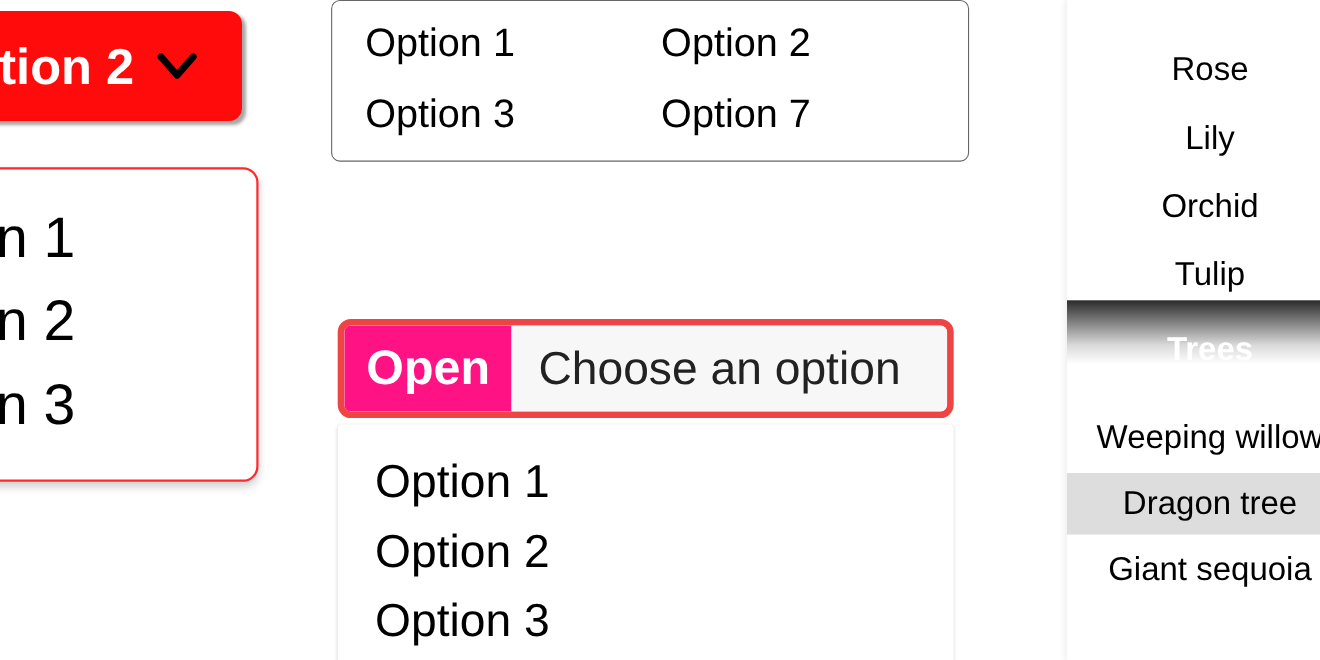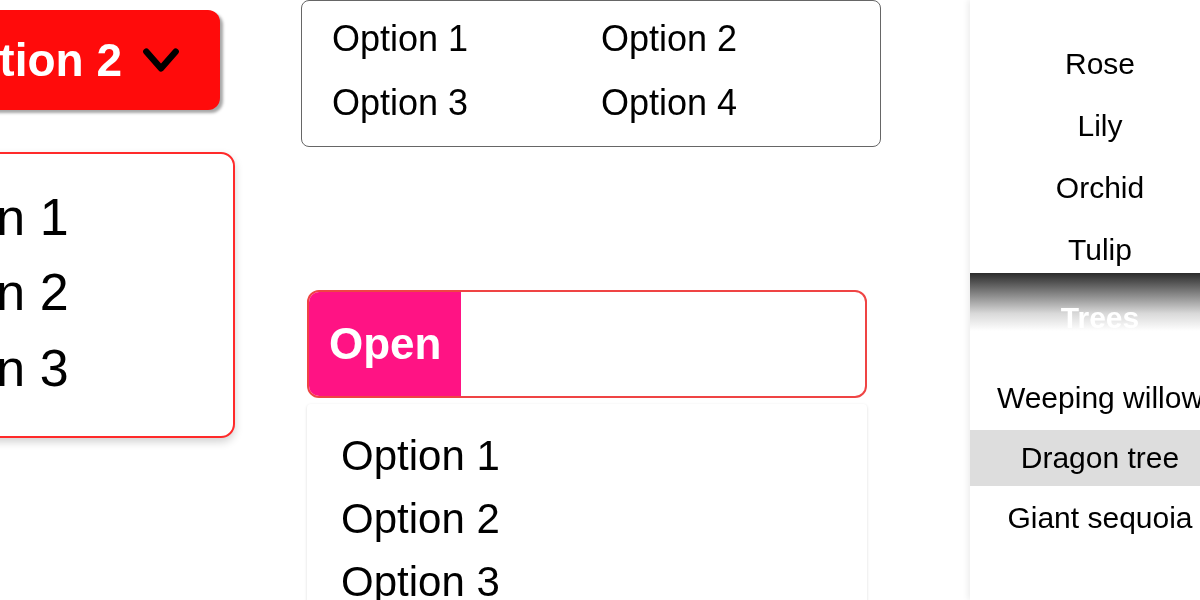--- a/index.html
+++ b/index.html
@@ -13,21 +13,21 @@
   .red-dd-btn svg{width:42px;height:42px;stroke:#000;stroke-width:6;fill:none;stroke-linecap:round;stroke-linejoin:round;}
   .red-list{margin-top:42px;width:375px;border:2px solid #ff2a2a;border-radius:14px;background:#fff;padding:26px 10px 30px 10px;box-shadow:0 4px 8px rgba(0,0,0,.18);}
   .red-list .item{font-size:52px;line-height:1.45;white-space:nowrap;overflow:hidden;cursor:pointer;}
 
   
   .grid-box{position:absolute;left:301px;top:0;width:580px;border:1px solid #666;border-radius:8px;padding:18px 30px 24px 30px;background:#fff;display:grid;grid-template-columns:1fr 1fr;column-gap:20px;row-gap:24px;}
   .grid-box .opt{font-size:36px;line-height:1.1;cursor:pointer;}
 
   
   .pink-wrap{position:absolute;left:307px;top:290px;width:560px;}
-  .pink-row{display:flex;height:108px;border:2px solid #ef4444;border-radius:12px;overflow:hidden;}
+  .pink-row{display:flex;height:90px;border:6px solid #ef4444;border-radius:12px;overflow:hidden;}
   .pink-open{background:#ff1384;color:#fff;font-weight:800;font-size:44px;display:flex;align-items:center;justify-content:center;padding:0 20px;cursor:pointer;}
   .pink-choose{flex:1;background:#f7f7f7;color:#222;font-size:42px;display:flex;align-items:center;padding-left:24px;cursor:pointer;}
   .pink-list{margin-top:6px;width:560px;border-radius:4px;background:#fff;box-shadow:0 1px 3px rgba(0,0,0,.15);padding:20px 34px 40px 34px;}
   .pink-list .item{font-size:42px;line-height:1.5;cursor:pointer;}
 
   
   .cat-list{position:absolute;right:-30px;top:0;width:260px;height:600px;background:#fff;box-shadow:-2px 0 6px rgba(0,0,0,.08);}
   .cat-list::before{content:"";position:absolute;left:0;right:0;top:273px;height:58px;background:linear-gradient(to bottom,#2b2b2b,#d9d9d9 70%,#fff);}
   .cat-list .row{position:absolute;left:0;right:0;height:56px;display:flex;align-items:center;justify-content:center;font-size:30px;white-space:nowrap;overflow:hidden;}
   .cat-list .flower{cursor:pointer;}
@@ -51,26 +51,27 @@
     <div class="item">Option 1</div>
     <div class="item">Option 2</div>
     <div class="item">Option 3</div>
   </div>
 </div>
 
 <div class="grid-box">
   <div class="opt">Option 1</div>
   <div class="opt">Option 2</div>
   <div class="opt">Option 3</div>
-  <div class="opt">Option 4</div>
+  <div class="opt">Option 7</div>
 </div>
 
 <div class="pink-wrap">
   <div class="pink-row">
     <div class="pink-open">Open</div>
+    <div class="pink-choose">Choose an option</div>
   </div>
   <div class="pink-list">
     <div class="item">Option 1</div>
     <div class="item">Option 2</div>
     <div class="item">Option 3</div>
   </div>
 </div>
 
 <div class="cat-list">
   <div class="row flower" style="top:36px">Rose</div>

